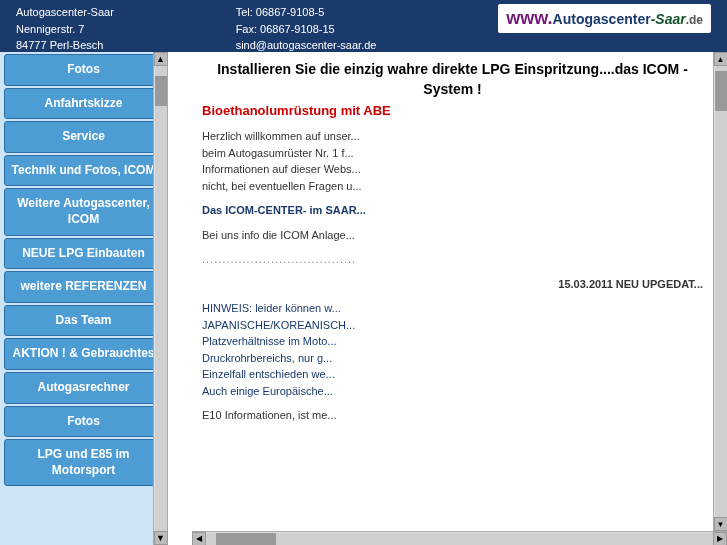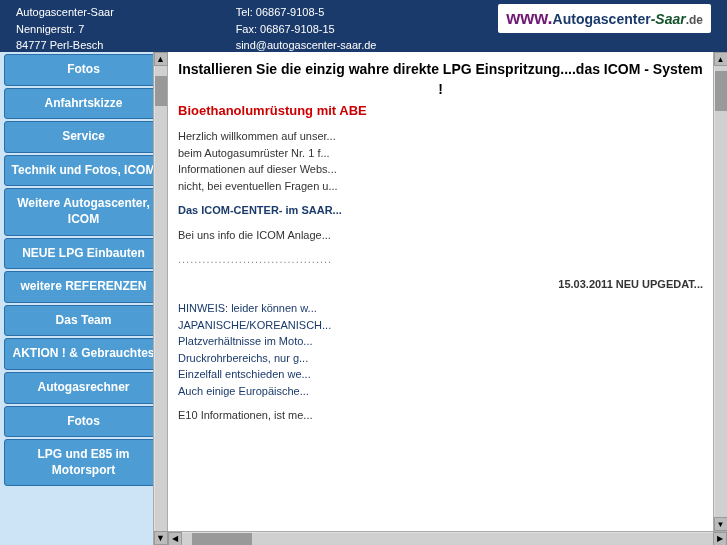--- a/index.html
+++ b/index.html
@@ -95,20 +95,21 @@
       top: 10px;
     }
 
     
     #content-wrapper {
       flex: 1;
       display: flex;
       flex-direction: column;
       overflow: hidden;
       position: relative;
+      padding-left: 24px;
     }
     #content {
       flex: 1;
       overflow: hidden;
       padding: 8px 10px;
       position: relative;
     }
     #content-title {
       text-align: center;
       font-size: 14px;

